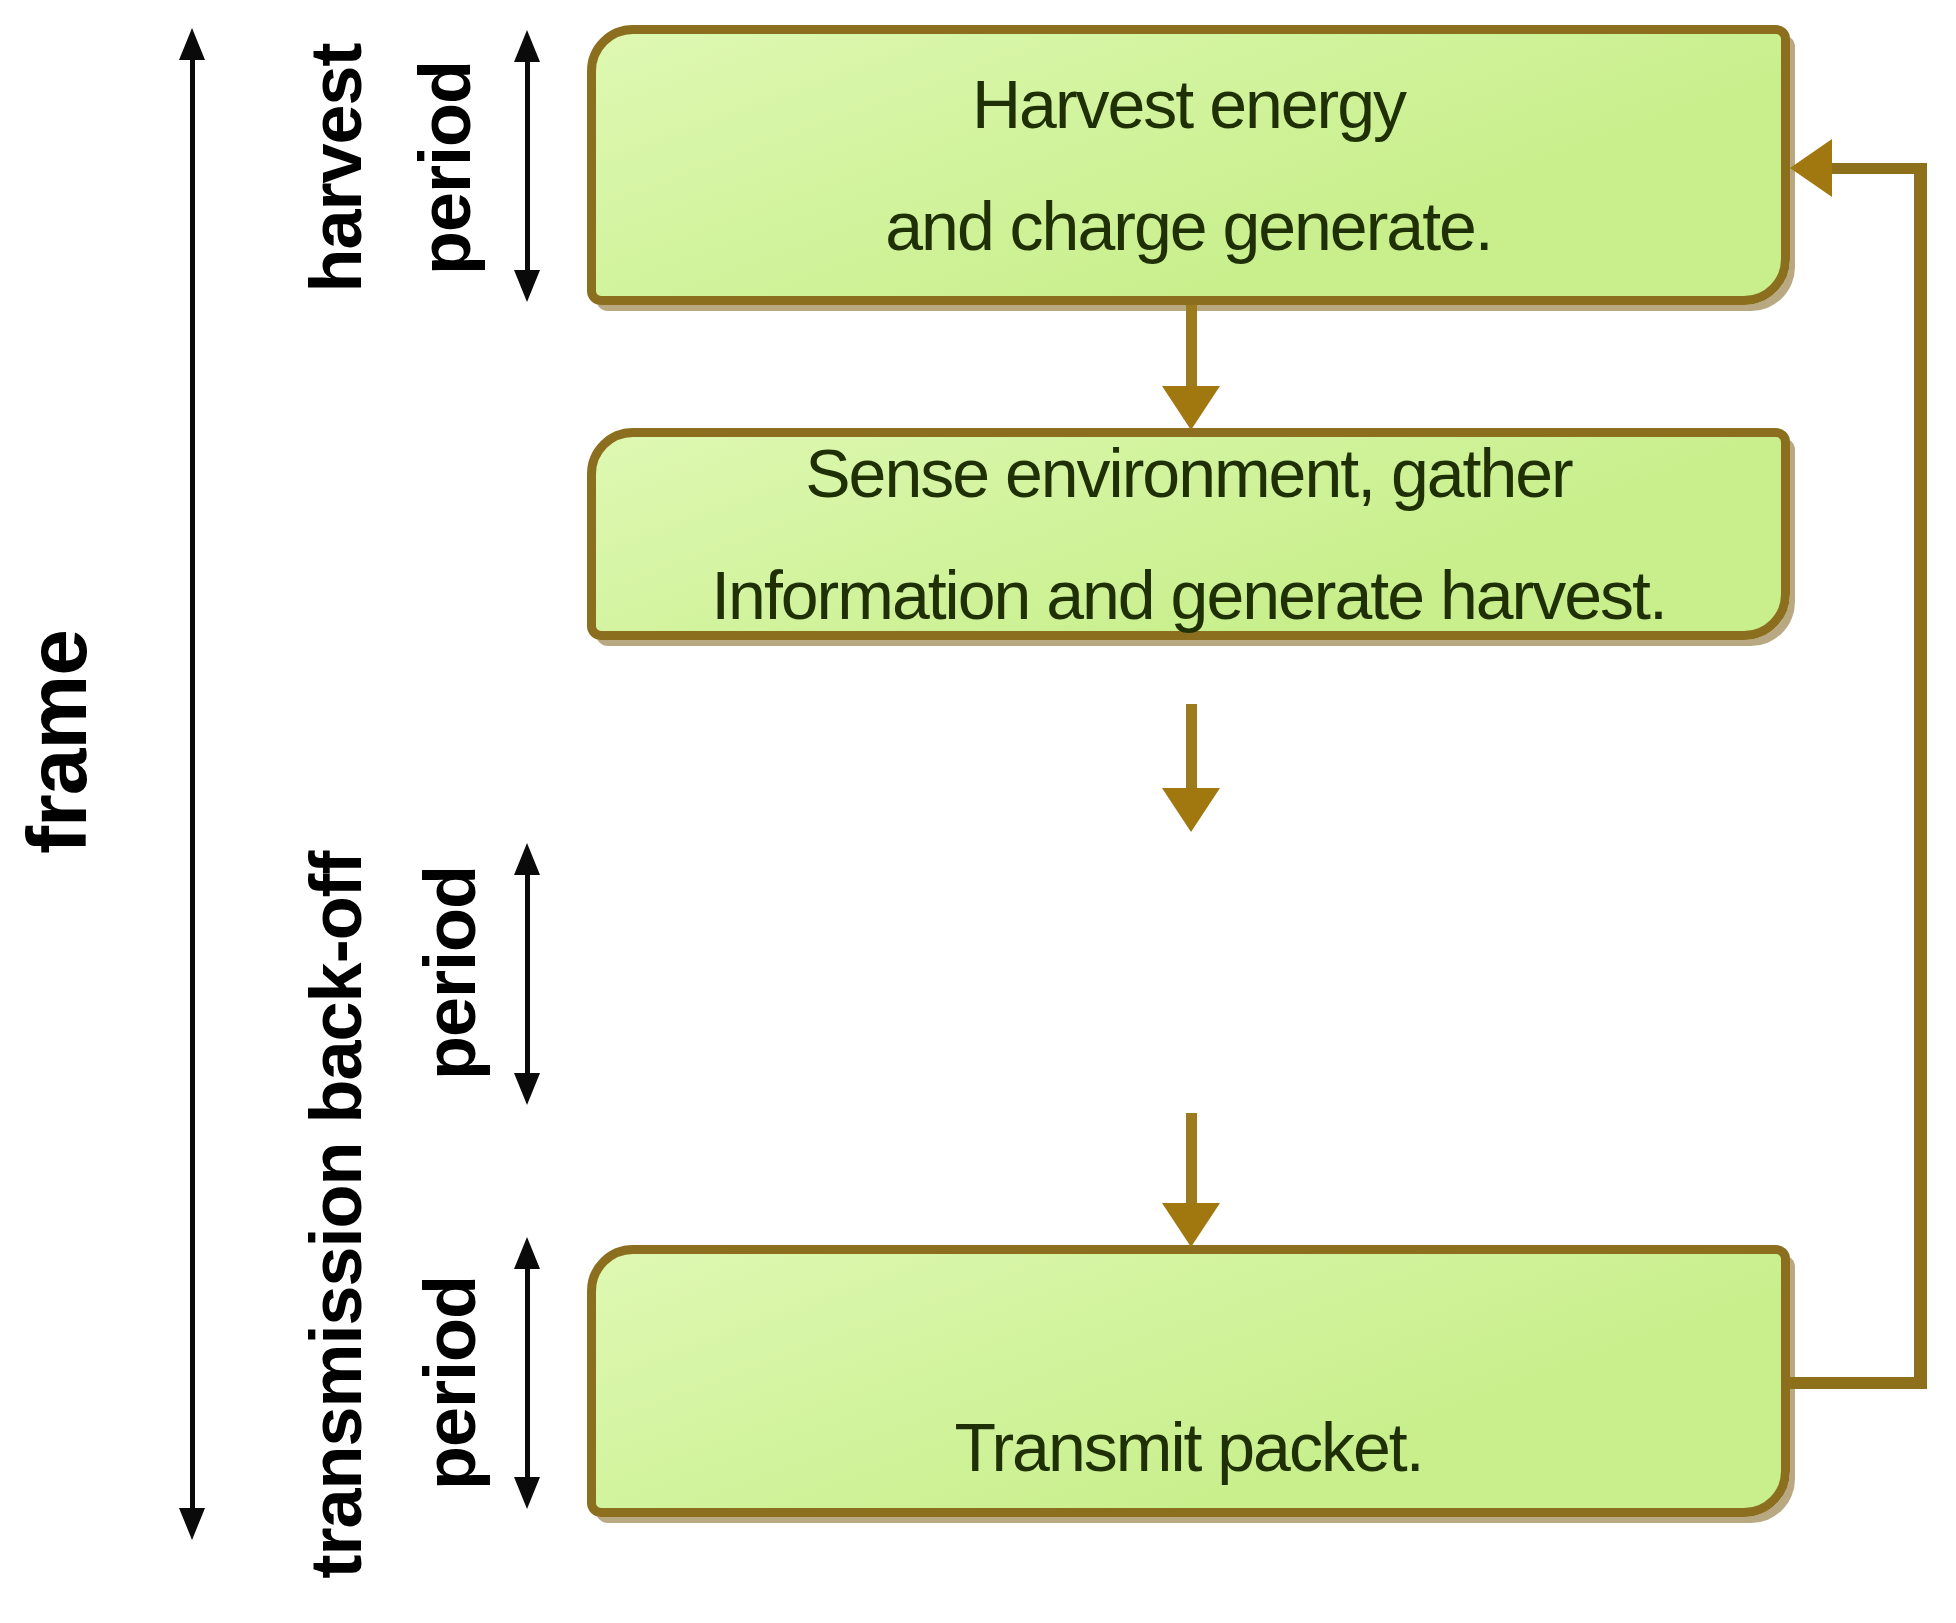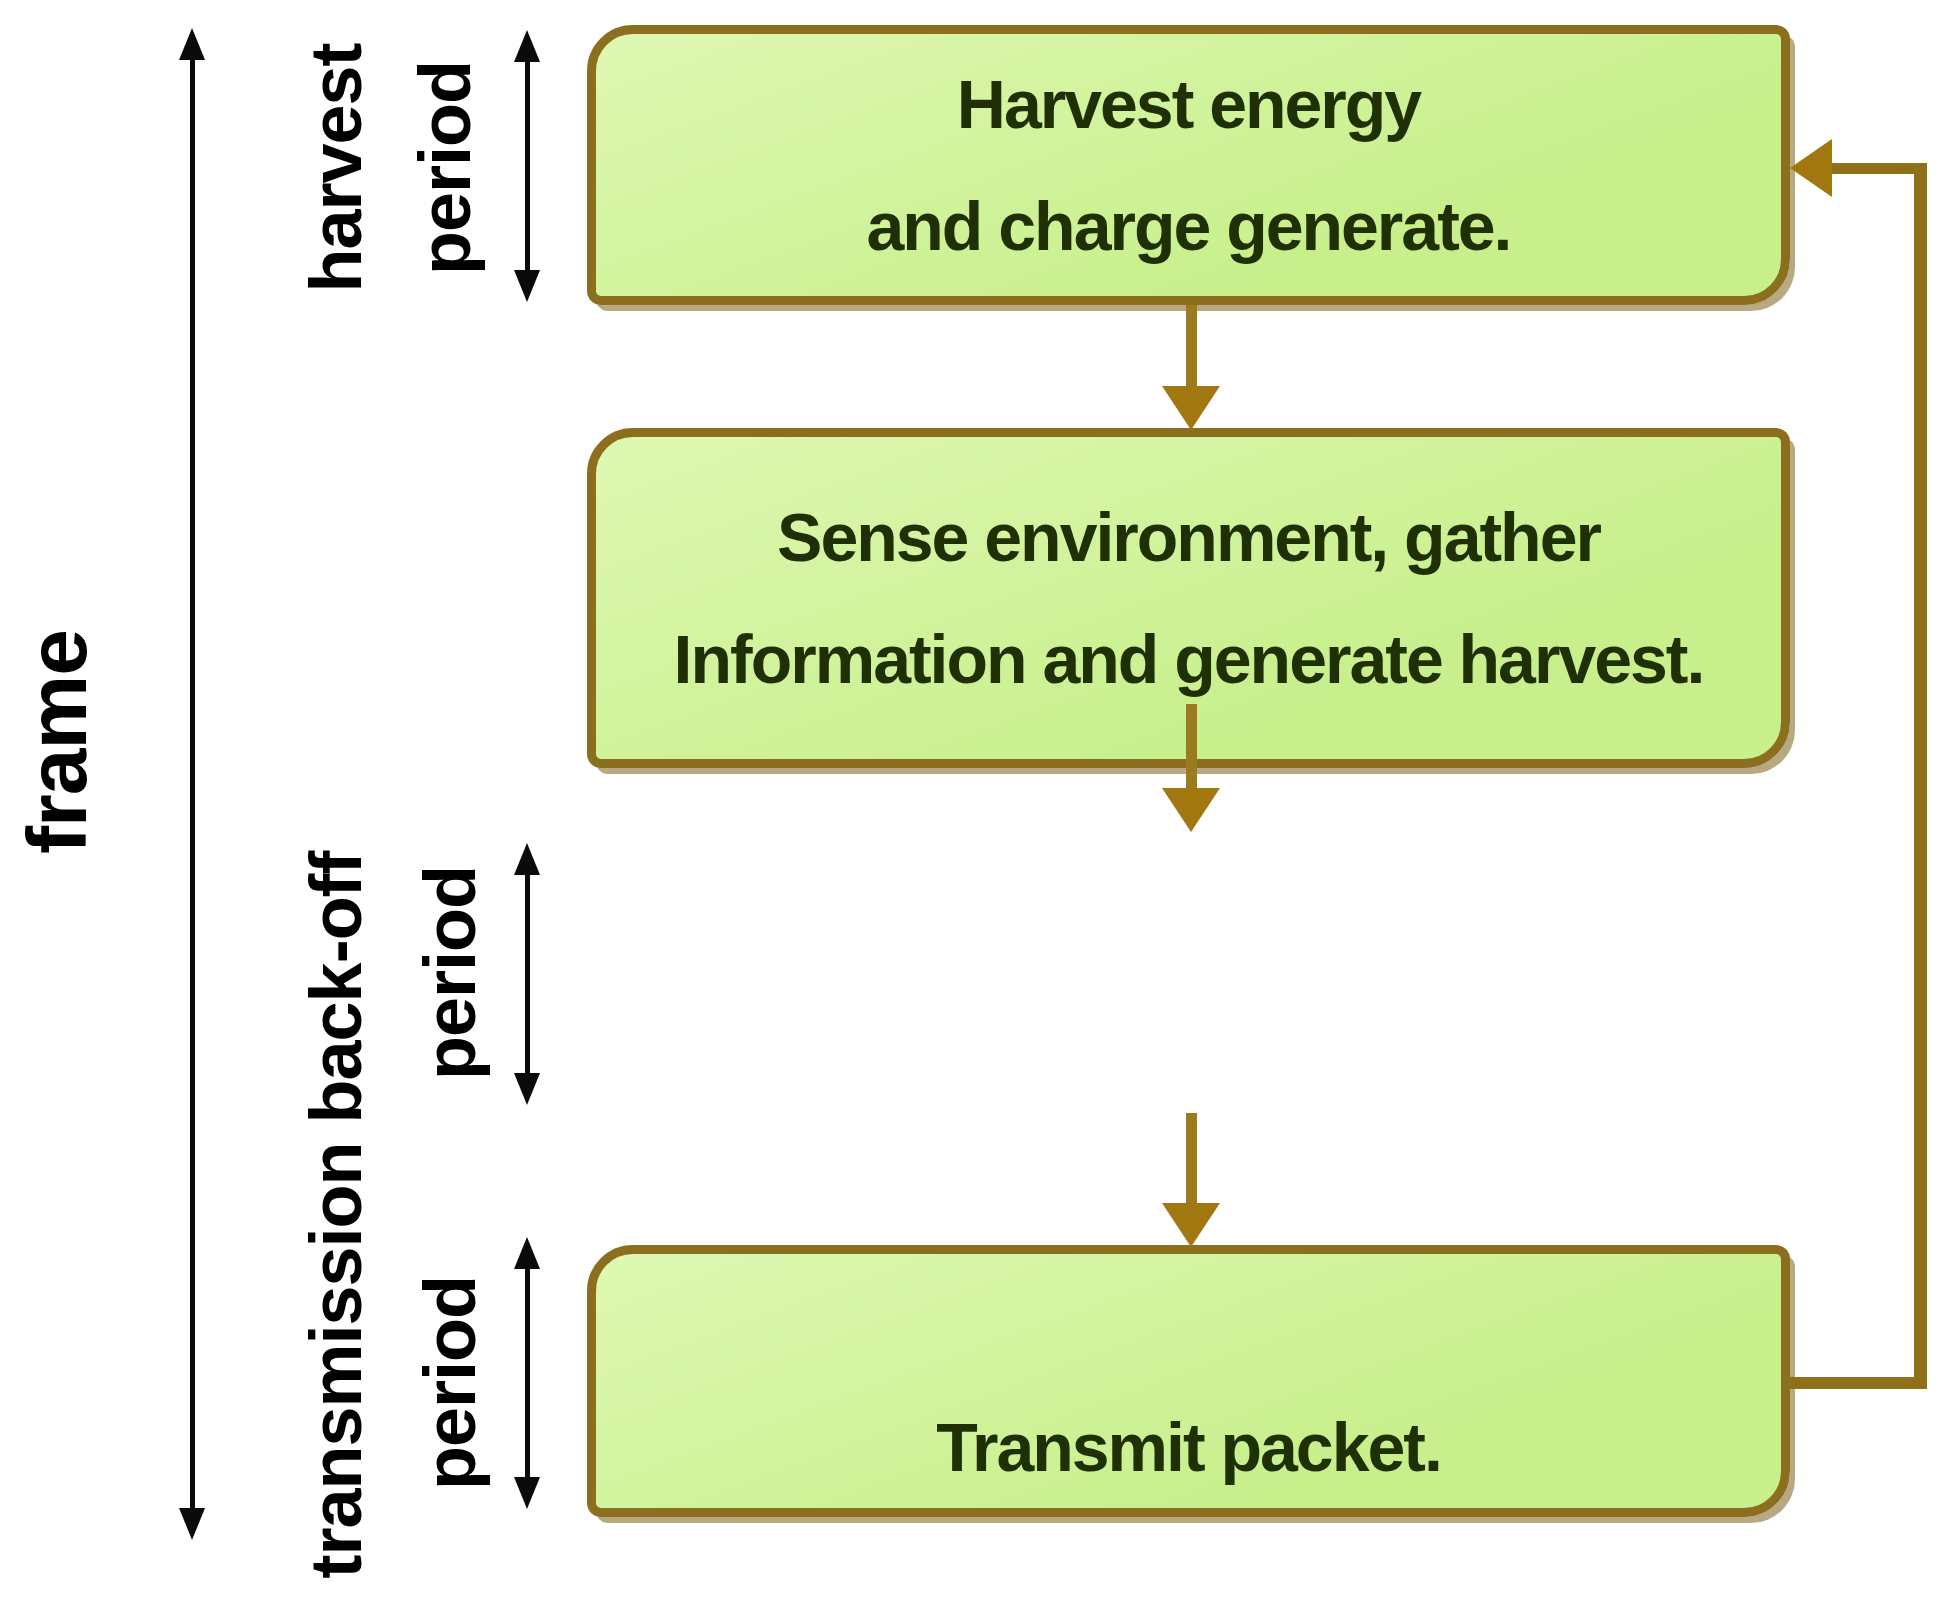--- a/index.html
+++ b/index.html
@@ -21,27 +21,27 @@
   
   .box{
     position:absolute;left:587px;width:1203px;box-sizing:border-box;
     border:9px solid var(--box-border);
     border-radius:46px 14px 46px 14px;
     background:linear-gradient(160deg,var(--box-fill-top) 0%,var(--box-fill-bottom) 70%);
     box-shadow:7px 8px 0 -2px var(--box-shadow);
     display:flex;align-items:center;justify-content:center;text-align:center;
   }
   .box-text{
-    font-weight:bold;font-size:68px;line-height:122px;letter-spacing:-2px;
+    font-weight:normal;font-size:68px;line-height:122px;letter-spacing:-2px;
     color:var(--box-text);
   }
   .box-text span{display:block;}
   .box-text span:empty{display:none;}
   #box-harvest{top:25px;height:280px;}
-  #box-sense{top:428px;height:340px;}
+  #box-sense{top:428px;height:212px;}
   #box-backoff{top:830px;height:283px;}
   #box-transmit{top:1245px;height:272px;align-items:flex-end;}
   
   .connector{
     position:absolute;left:1162px;width:58px;
     display:flex;flex-direction:column;align-items:center;
   }
   .connector .shaft{width:11px;flex:1;background:var(--connector);}
   .connector .head{
     width:0;height:0;

